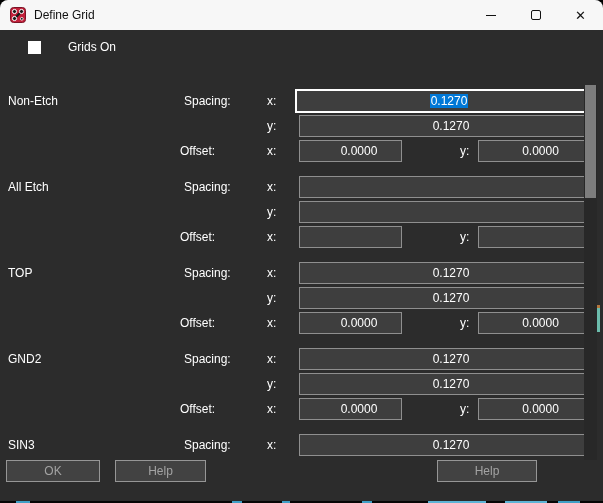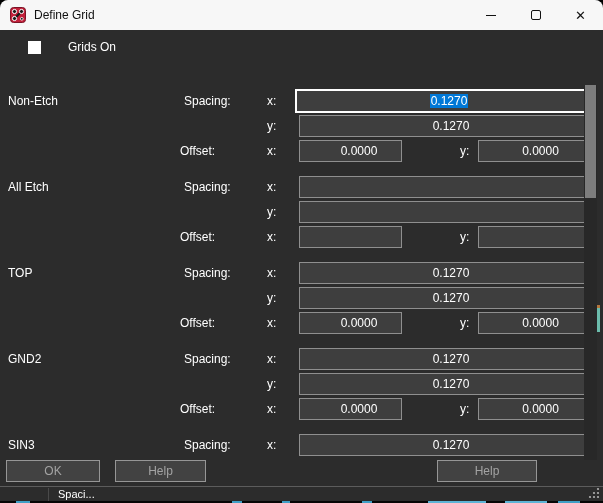--- a/index.html
+++ b/index.html
@@ -207,32 +207,20 @@
 
   <div class="scrollbar">
     <div class="scroll-thumb"></div>
   </div>
   <div class="teal-mark"></div>
 
   <div class="btn btn-ok">OK</div>
   <div class="btn btn-apply">Help</div>
   <div class="btn btn-help">Help</div>
 
-  <div class="statusbar">
-    <div class="status-sep"></div>
-    <span class="status-text">Spaci...</span>
-    <svg class="resize-grip" viewBox="0 0 12 12">
-      <circle cx="10" cy="2" r="1.1" fill="#b0b0b0"></circle>
-      <circle cx="10" cy="6" r="1.1" fill="#b0b0b0"></circle>
-      <circle cx="6" cy="6" r="1.1" fill="#b0b0b0"></circle>
-      <circle cx="10" cy="10" r="1.1" fill="#b0b0b0"></circle>
-      <circle cx="6" cy="10" r="1.1" fill="#b0b0b0"></circle>
-      <circle cx="2" cy="10" r="1.1" fill="#b0b0b0"></circle>
-    </svg>
-  </div>
 
 </div>
 
 <div class="bottom-strip">
   <div class="art" style="left:16px;width:14px;"></div>
   <div class="art" style="left:232px;width:10px;"></div>
   <div class="art" style="left:282px;width:8px;"></div>
   <div class="art" style="left:362px;width:10px;"></div>
   <div class="art" style="left:428px;width:58px;background:#5db4d6;"></div>
   <div class="art" style="left:505px;width:42px;background:#5db4d6;"></div>

